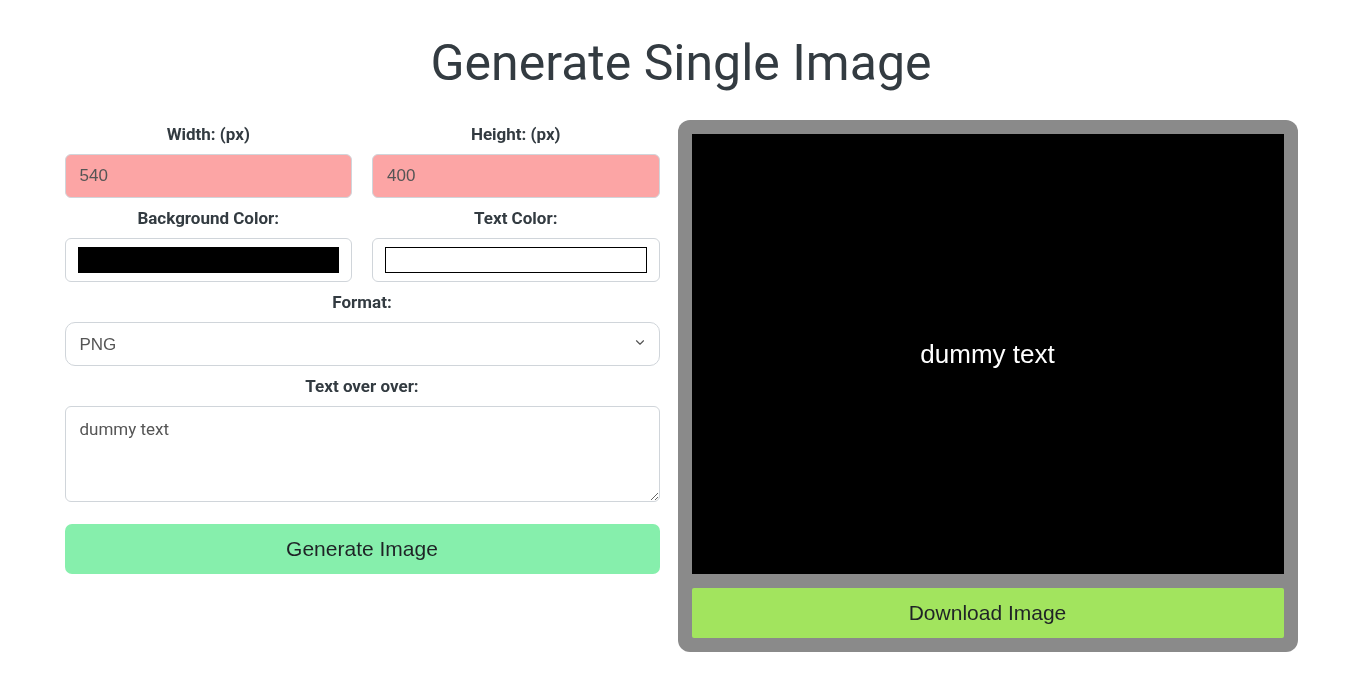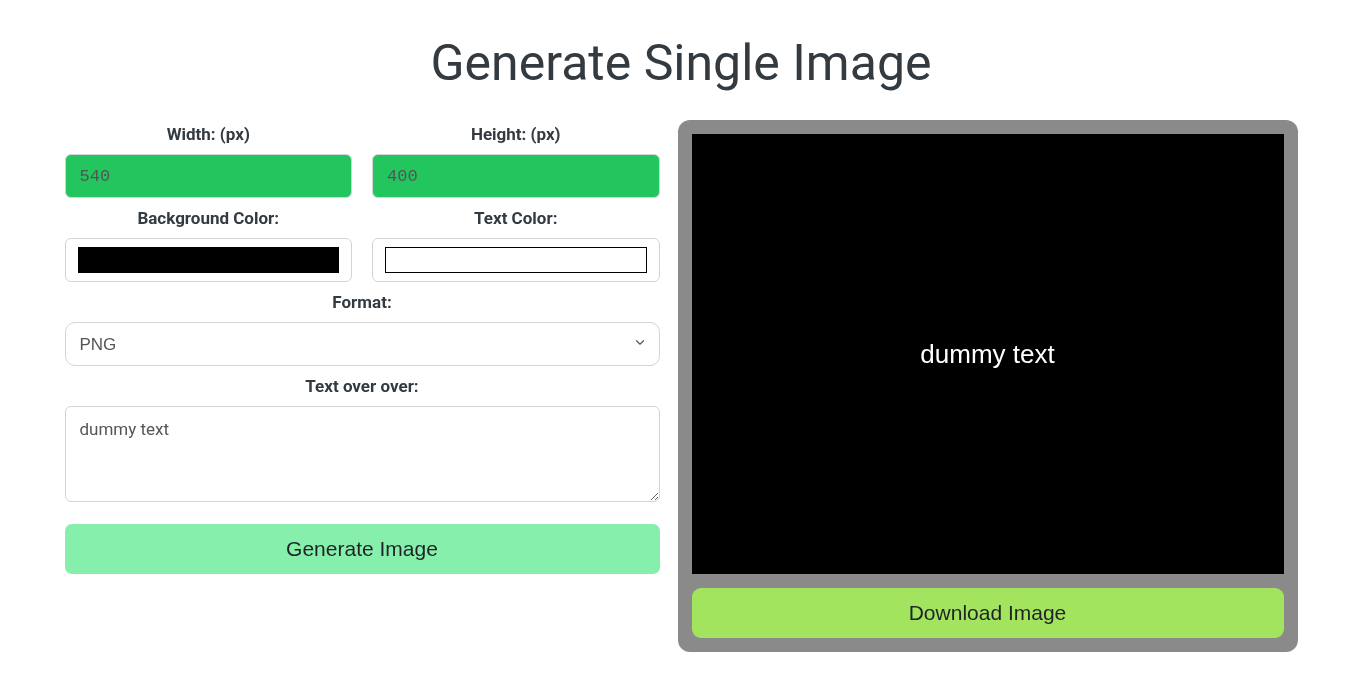--- a/index.html
+++ b/index.html
@@ -53,23 +53,22 @@
     margin: 4px 0 10px 0;
   }
   .inp {
     width: 100%;
     height: 44px;
     border: 1px solid #d0d5da;
     border-radius: 6px;
     padding: 0 14px;
     font-size: 17px;
     color: #555;
-    background: #22c55e;
+    background: #fca5a5;
     outline: none;
-    font-family: Liberation Mono, monospace;
   }
   .color-wrap {
     width: 100%;
     height: 44px;
     border: 1px solid #d0d5da;
     border-radius: 6px;
     background: #fff;
     padding: 8px 12px;
     display: flex;
     align-items: center;
@@ -148,21 +147,21 @@
     align-items: center;
     justify-content: center;
     font-size: 26px;
     font-family: Arial, sans-serif;
   }
   .btn-dl {
     display: block;
     width: 100%;
     height: 50px;
     border: none;
-    border-radius: 9px;
+    border-radius: 2px;
     background: #a2e45e;
     color: #1f2326;
     font-size: 21px;
     font-weight: 400;
     cursor: pointer;
     margin-top: 14px;
   }
 </style>
 </head>
 <body>

